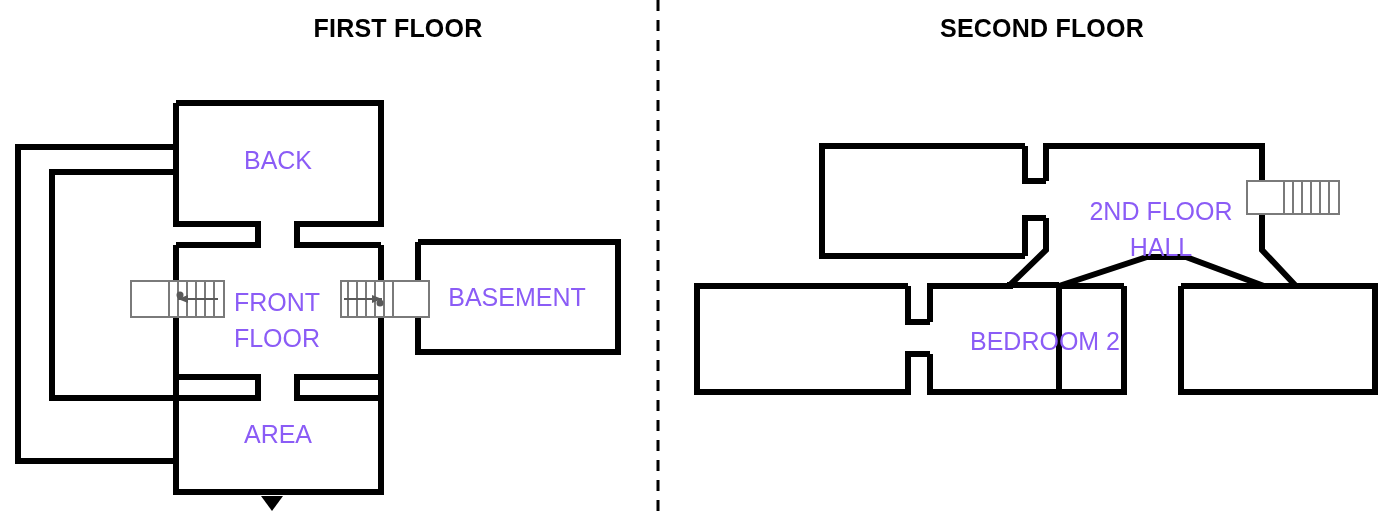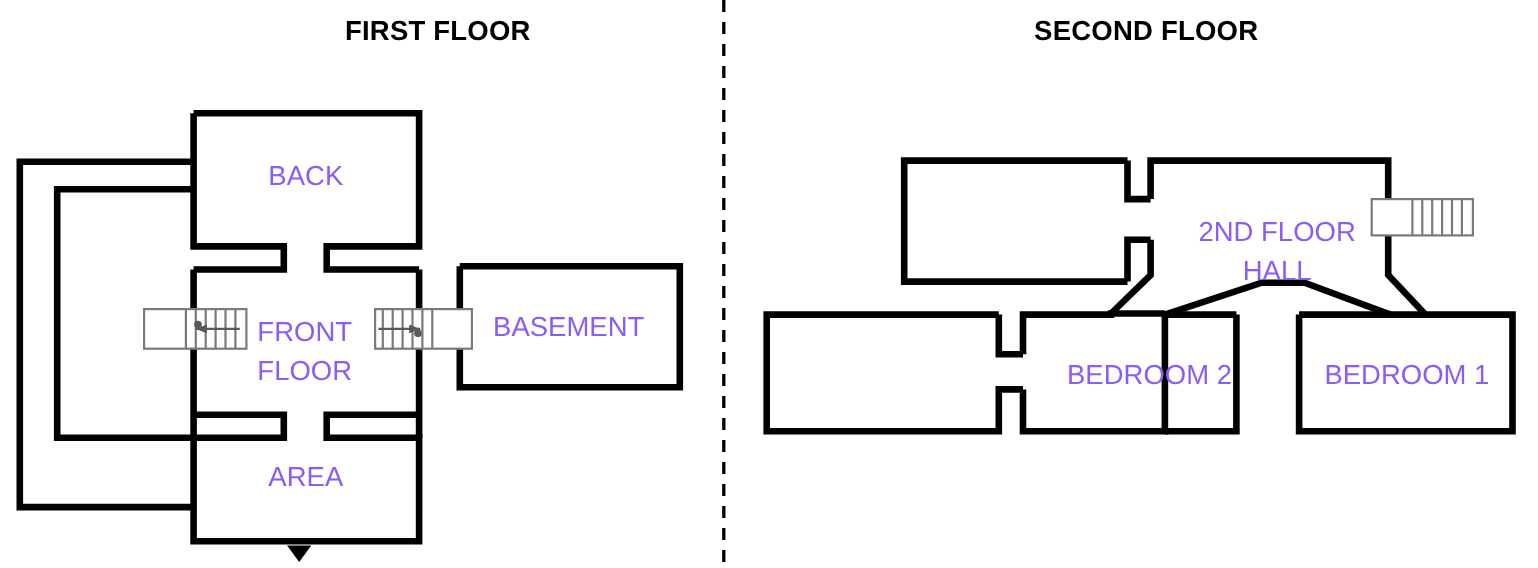--- a/index.html
+++ b/index.html
@@ -183,15 +183,14 @@
 
 
   <div class="room-label two-line" style="left:1161px; top:205px;">
     <div>2ND FLOOR</div>
     <div>HALL</div>
   </div>
 
 
   <div class="room-label" style="left:1045px; top:341px;">BEDROOM 2</div>
 
-  <div class="room-label" style="left:1279px; top:341px;">BEDROOM 1</div>
 
 </div>
 
 </body></html>

